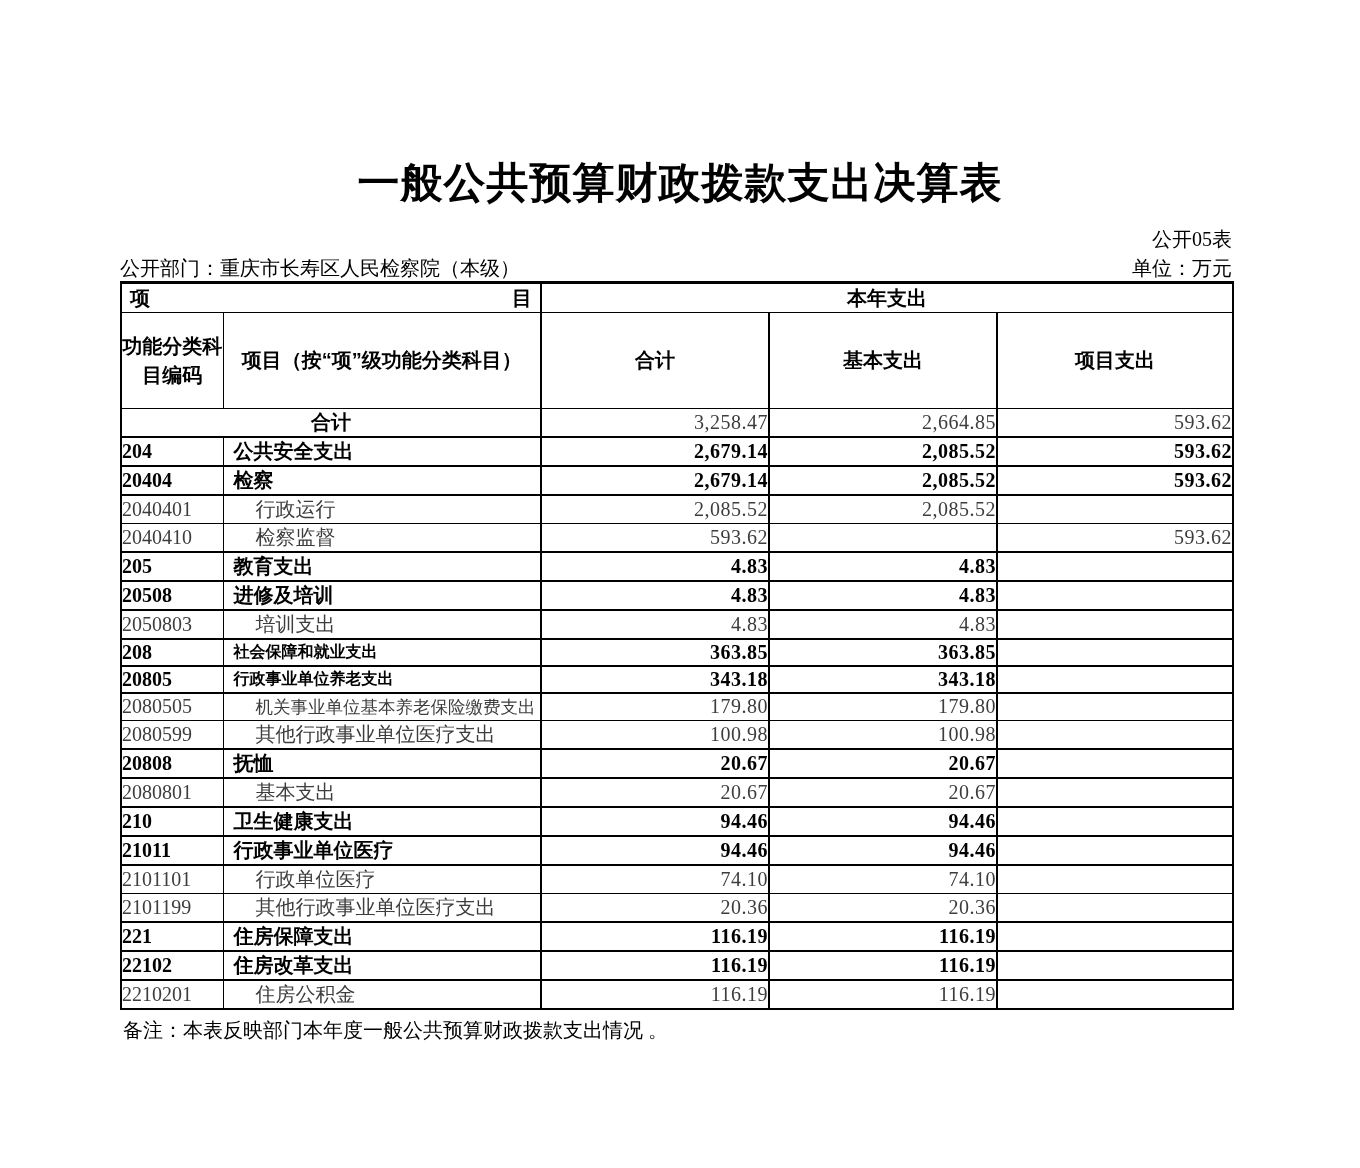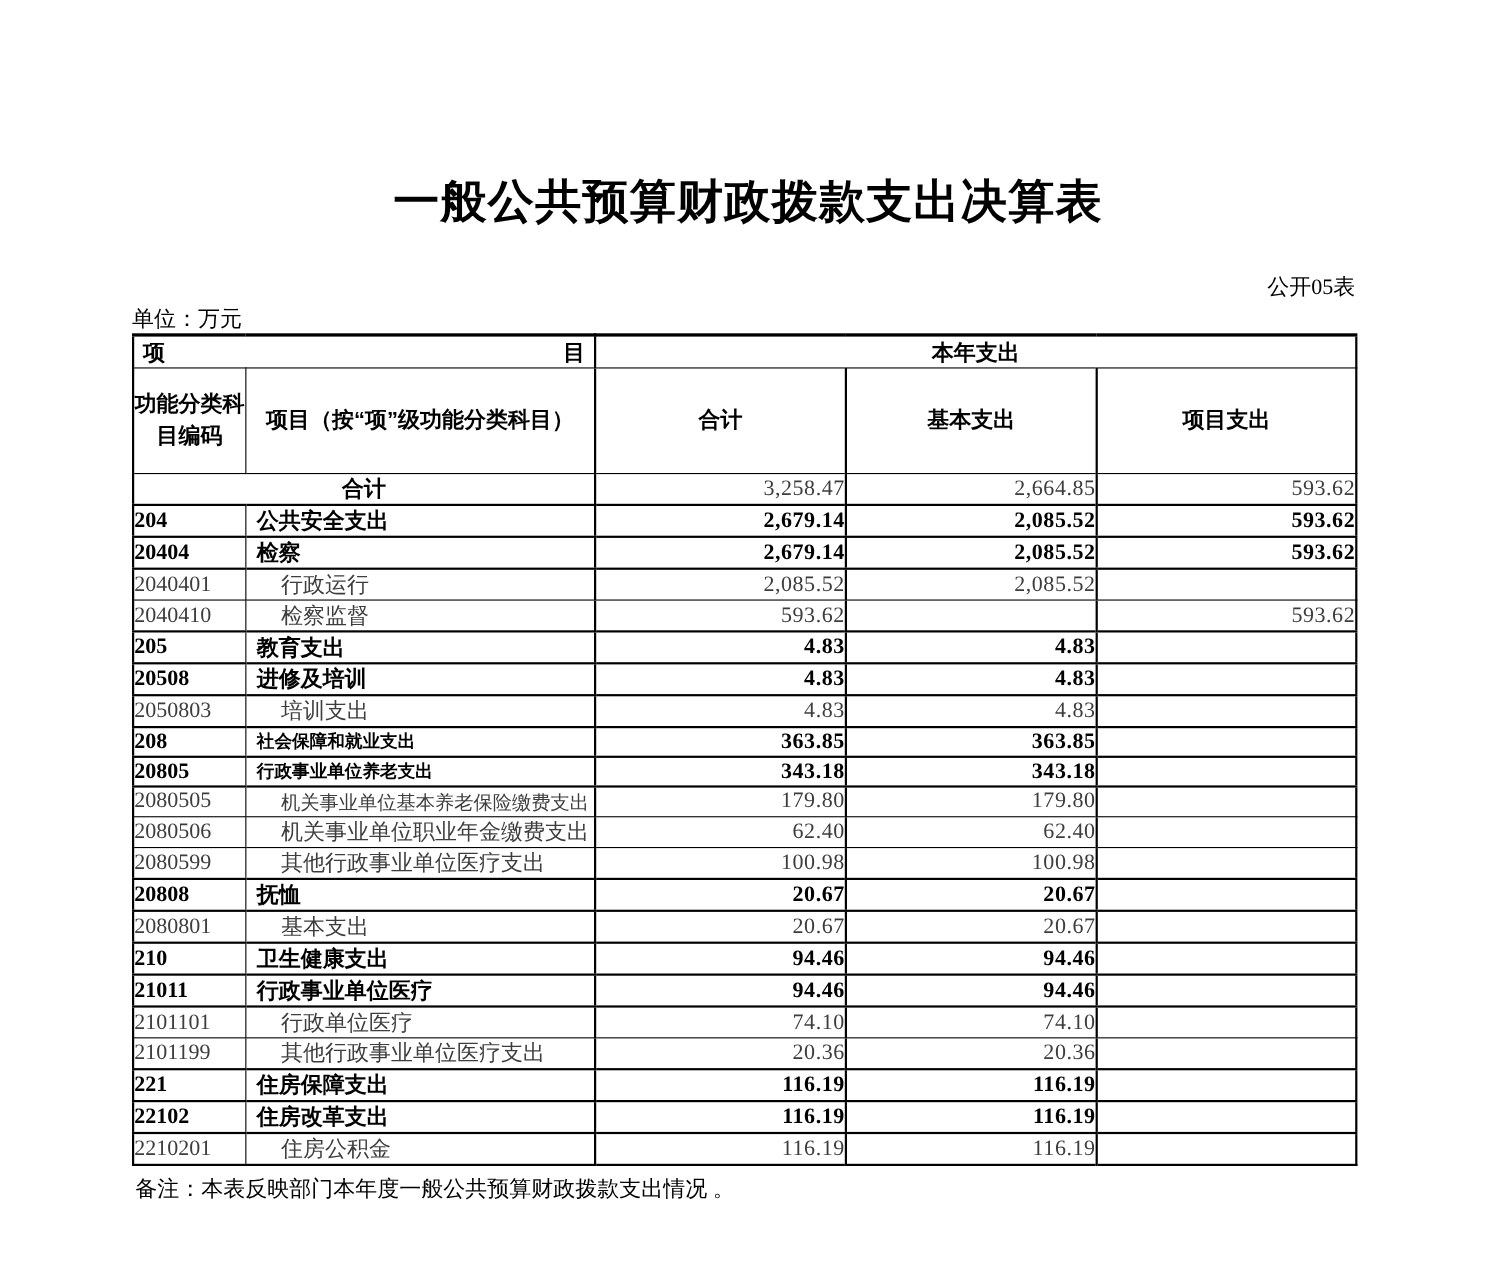--- a/index.html
+++ b/index.html
@@ -5,21 +5,21 @@
   html,body {margin:0; padding:0; background:#ffffff;}
   .page {
     position:relative; width:1360px; height:1168px; background:#ffffff;
     color:#000; font-family:"Liberation Serif", serif; overflow:hidden;
   }
   .doc-title {
     padding-top:160px; text-align:center;
     font-family:"Liberation Sans", sans-serif; font-weight:bold;
     font-size:42px; line-height:1.1; letter-spacing:1px;
   }
-  .meta {width:1112px; margin:42px 0 0 120px; font-size:20px; line-height:26px;}
+  .meta {width:1112px; margin:20px 0 0 120px; font-size:20px; line-height:26px;}
   .meta-row.right {text-align:right;}
   .meta-row.between {display:flex; justify-content:space-between; margin-top:3px;}
 
   table.fin {
     border-collapse:collapse; table-layout:fixed;
     width:1112px; margin-left:120px;
     border:2px solid #000; border-top:3px solid #000;
   }
   table.fin th, table.fin td {
     border:1px solid #000; padding:0; overflow:hidden; white-space:nowrap;
@@ -53,20 +53,21 @@
 
 <div class="page">
 
   <div class="doc-title">一般公共预算财政拨款支出决算表</div>
 
   <div class="meta">
     <div class="meta-row right">
       <span>公开05表</span>
     </div>
     <div class="meta-row between">
+      <span>公开部门：重庆市长寿区人民检察院（本级）</span>
       <span>单位：万元</span>
     </div>
   </div>
 
   <table class="fin">
     <colgroup>
       <col style="width:102px">
       <col style="width:318px">
       <col style="width:228px">
       <col style="width:228px">
@@ -161,27 +162,20 @@
           <td class="c-num vthick"></td>
         </tr>
         <tr class="lv3 shrink">
           <td class="c-code">2080505</td>
           <td class="c-name">机关事业单位基本养老保险缴费支出</td>
           <td class="c-num vthick">179.80</td>
           <td class="c-num vthick">179.80</td>
           <td class="c-num vthick"></td>
         </tr>
         <tr class="lv3">
-          <td class="c-code">2080506</td>
-          <td class="c-name">机关事业单位职业年金缴费支出</td>
-          <td class="c-num vthick">62.40</td>
-          <td class="c-num vthick">62.40</td>
-          <td class="c-num vthick"></td>
-        </tr>
-        <tr class="lv3">
           <td class="c-code">2080599</td>
           <td class="c-name">其他行政事业单位医疗支出</td>
           <td class="c-num vthick">100.98</td>
           <td class="c-num vthick">100.98</td>
           <td class="c-num vthick"></td>
         </tr>
         <tr class="lv2">
           <td class="c-code">20808</td>
           <td class="c-name">抚恤</td>
           <td class="c-num vthick">20.67</td>

